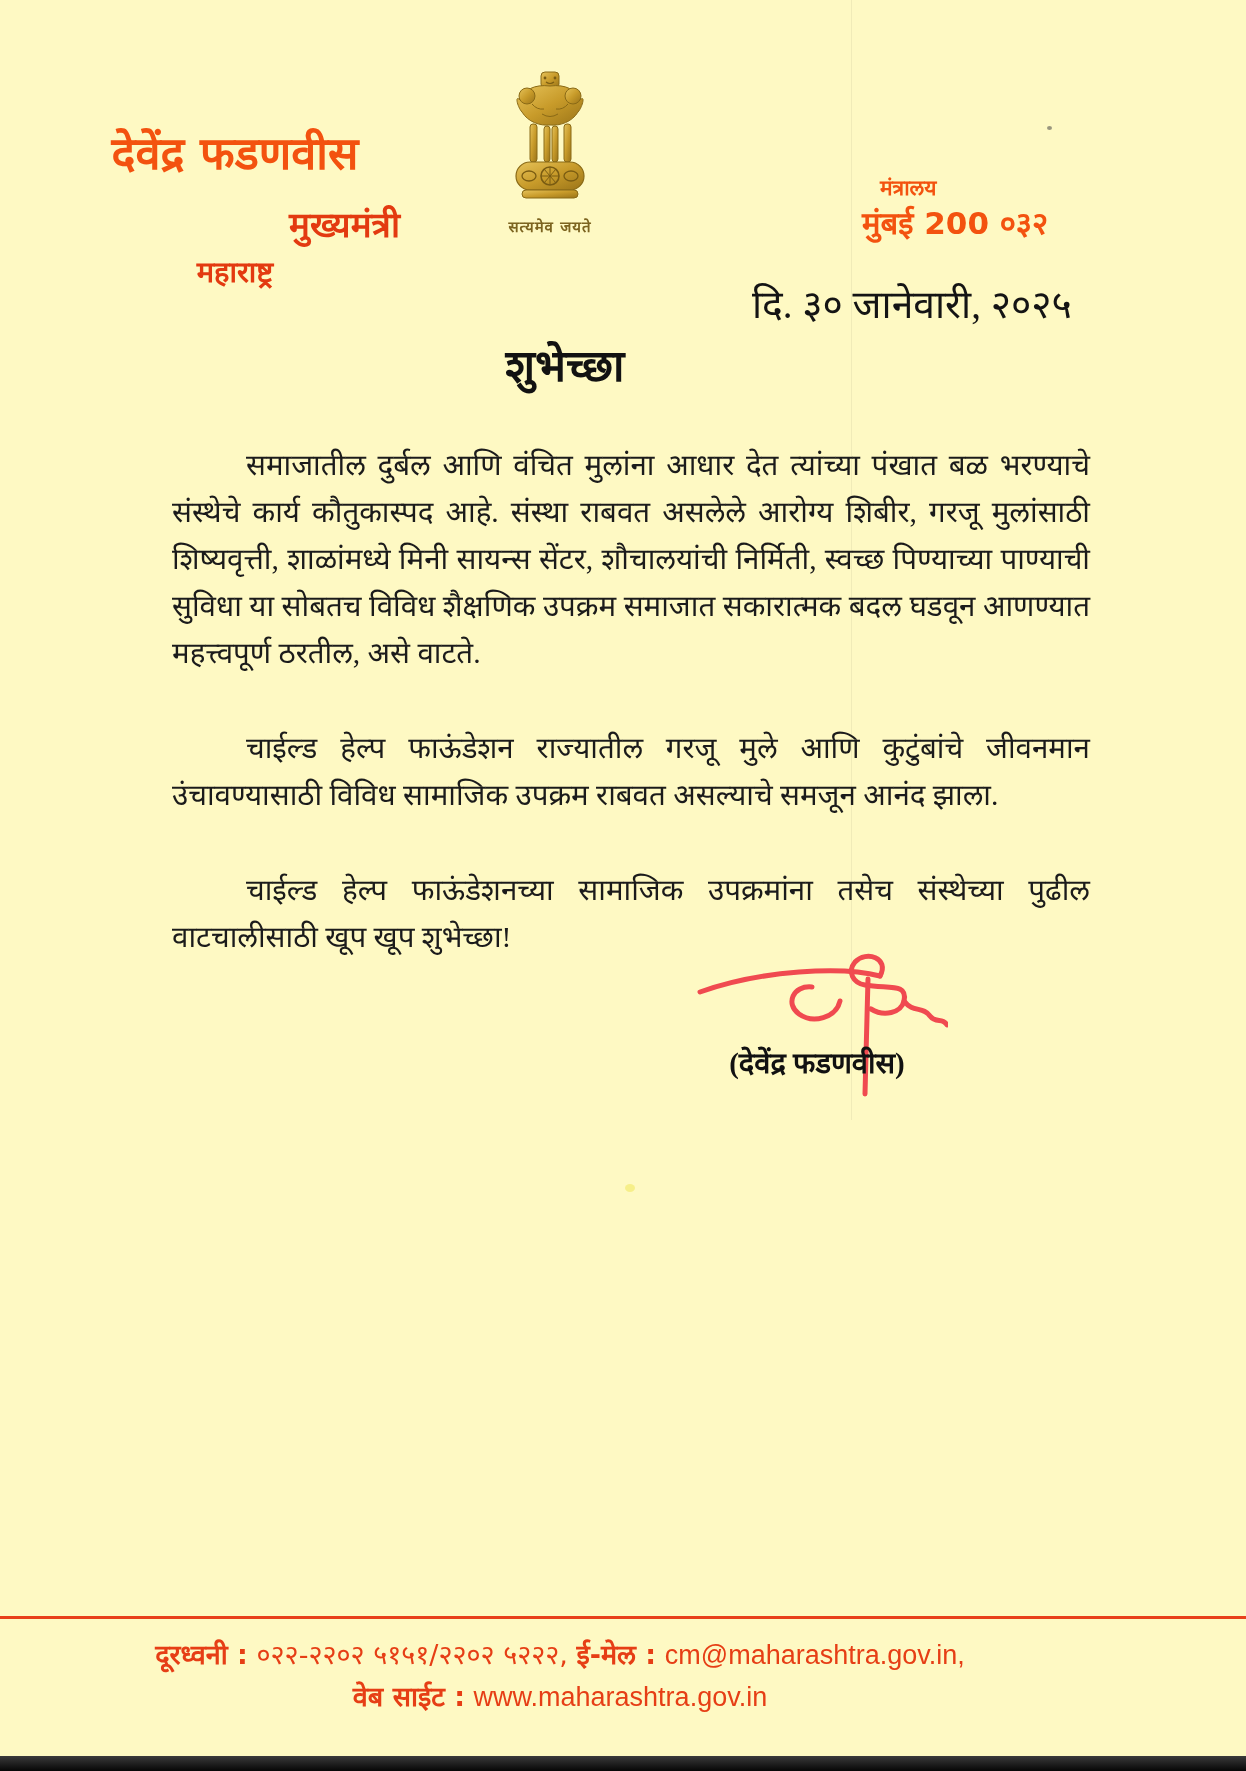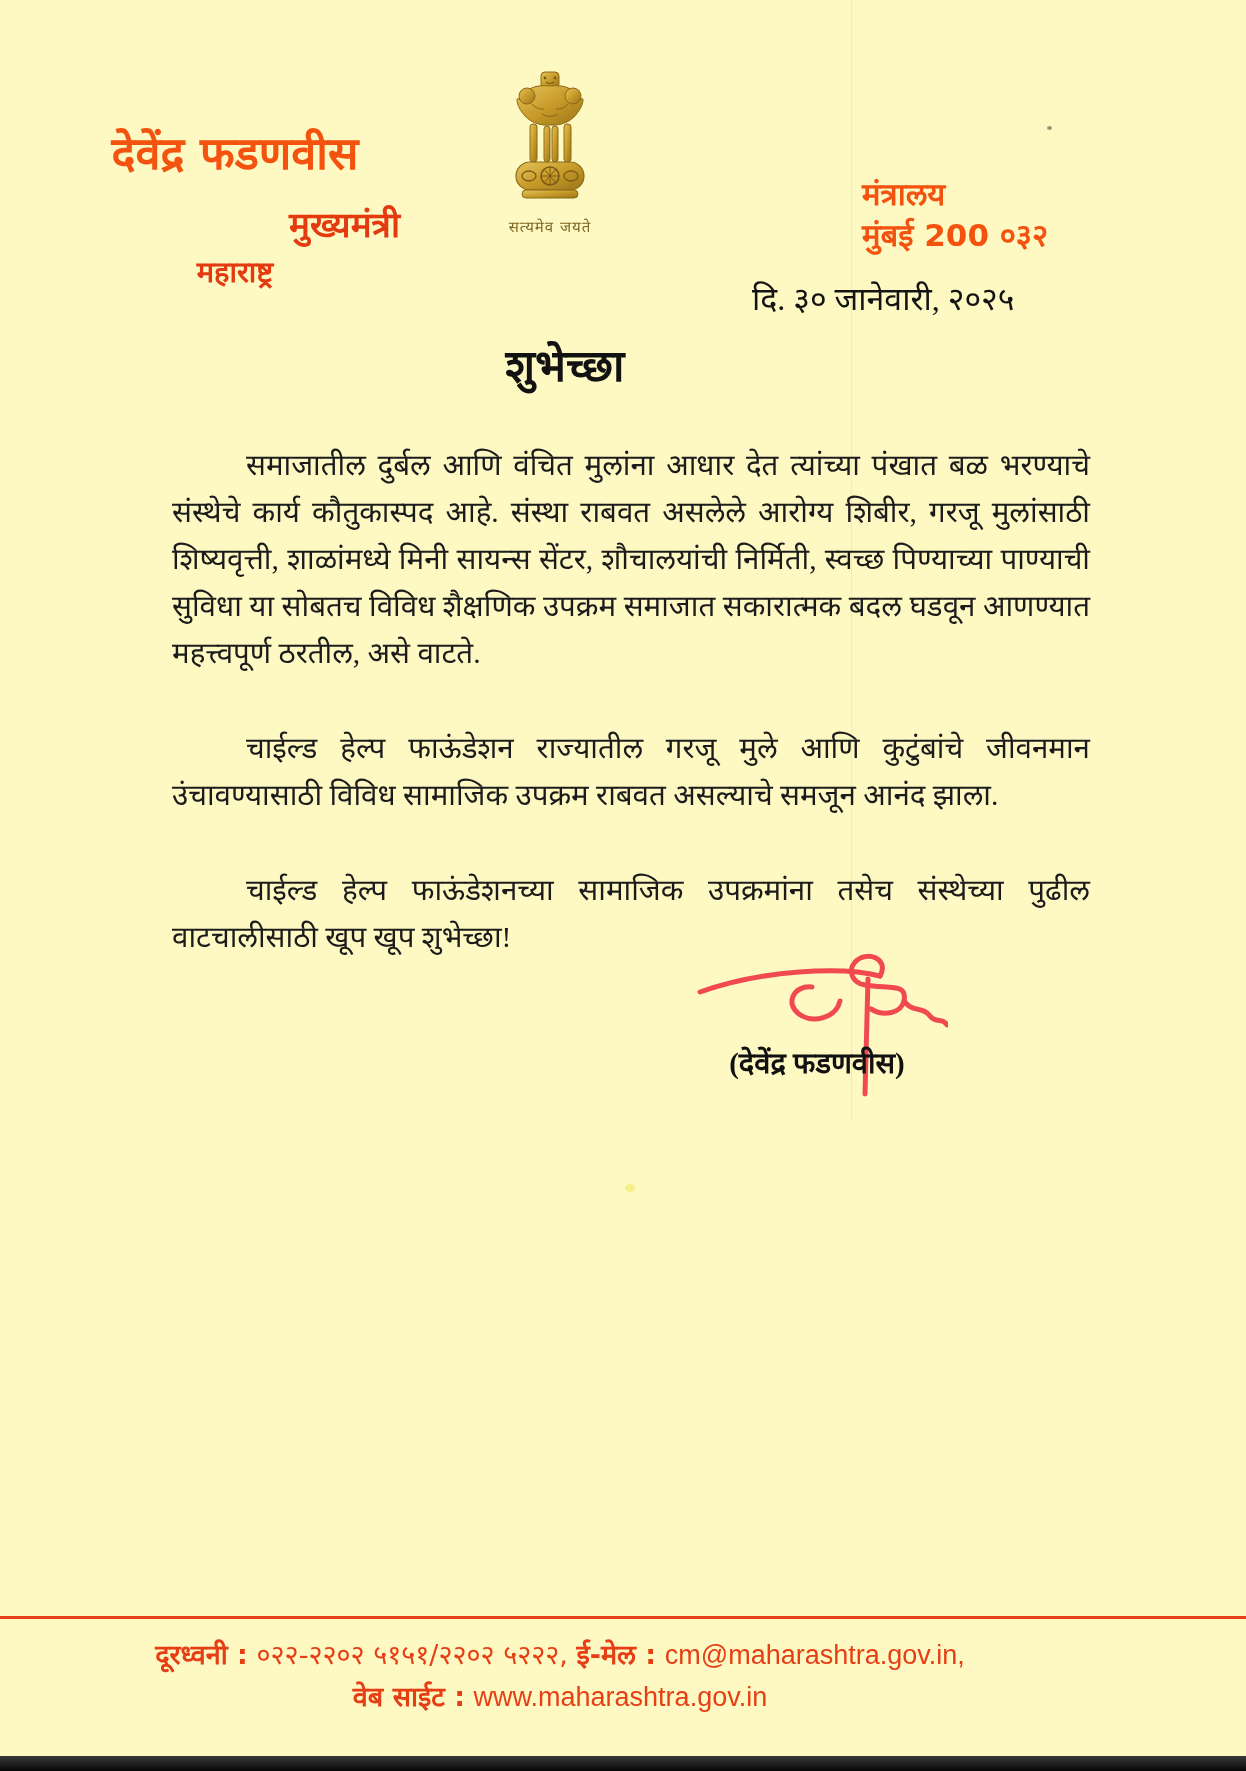--- a/index.html
+++ b/index.html
@@ -20,29 +20,29 @@
   
   .name-block{position:absolute;left:70px;top:128px;width:330px;text-align:center;}
   .cm-name{font-size:45px;font-weight:bold;color:#f3520f;line-height:1.15;
            font-family:"DejaVu Sans","Liberation Sans",sans-serif;}
   .cm-designation{margin-top:20px;font-size:35px;font-weight:bold;color:#e33a10;
            font-family:"DejaVu Sans","Liberation Sans",sans-serif;text-align:right;}
   .cm-state{margin-top:4px;font-size:29px;font-weight:bold;color:#e33a10;
            font-family:"DejaVu Sans","Liberation Sans",sans-serif;}
 
   .emblem-wrap{position:absolute;left:492px;top:70px;width:116px;text-align:center;}
-  .emblem-motto{margin-top:4px;font-size:15px;font-weight:normal;color:#7c6420;letter-spacing:1px;
+  .emblem-motto{margin-top:4px;font-size:15px;font-weight:bold;color:#7c6420;letter-spacing:1px;
            font-family:"DejaVu Sans","Liberation Sans",sans-serif;}
 
   .address-block{position:absolute;left:862px;top:176px;
            font-family:"DejaVu Sans","Liberation Sans",sans-serif;}
-  .office{font-size:31px;font-weight:bold;color:#f3520f;line-height:1.2;}
+  .office{font-size:21px;font-weight:bold;color:#f3520f;line-height:1.2;margin-left:18px;}
   .city-pin{font-size:31px;font-weight:bold;color:#f3520f;line-height:1.2;margin-top:4px;}
 
-  .date-line{position:absolute;left:752px;top:276px;font-size:32px;color:#141414;}
+  .date-line{position:absolute;left:752px;top:276px;font-size:39px;color:#141414;}
 
   
   .subject{position:absolute;left:380px;top:334px;width:370px;text-align:center;
            font-size:44px;font-weight:bold;color:#121212;}
   .body-text{position:absolute;left:172px;top:442px;width:918px;}
   .body-text p{
     margin:0 0 48px 0;
     font-size:29.5px;line-height:47px;
     text-align:justify;text-indent:74px;
     color:#1b1b1b;

